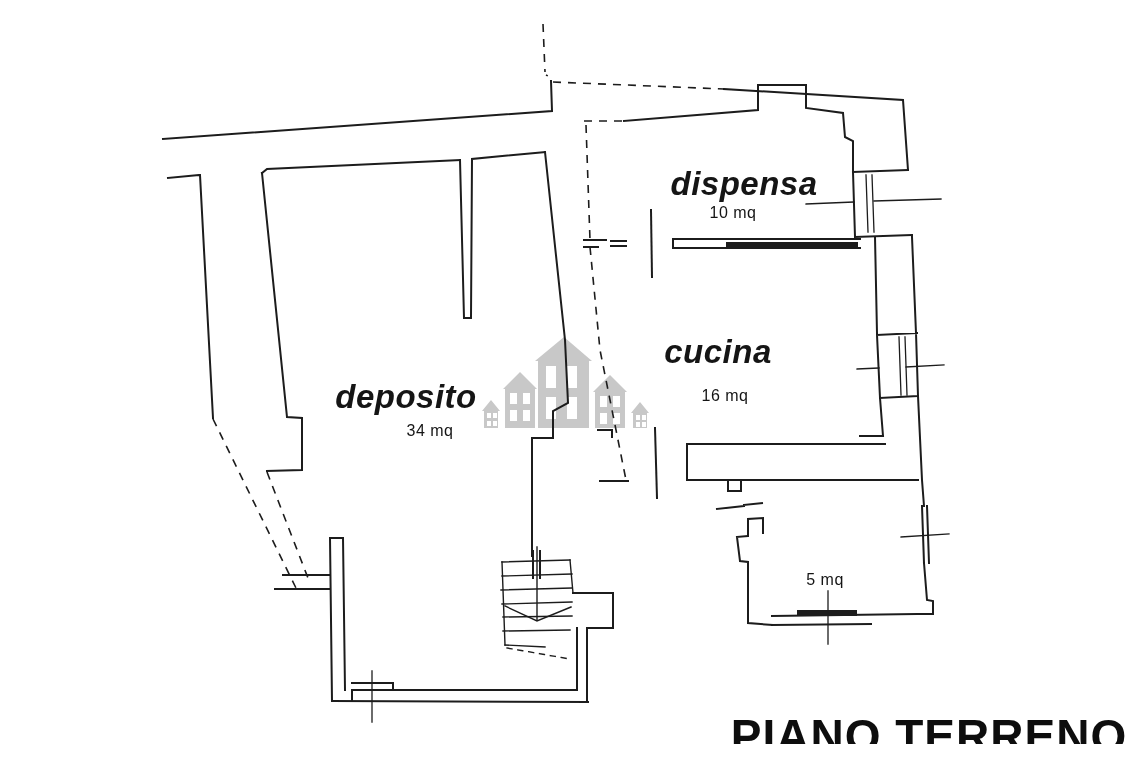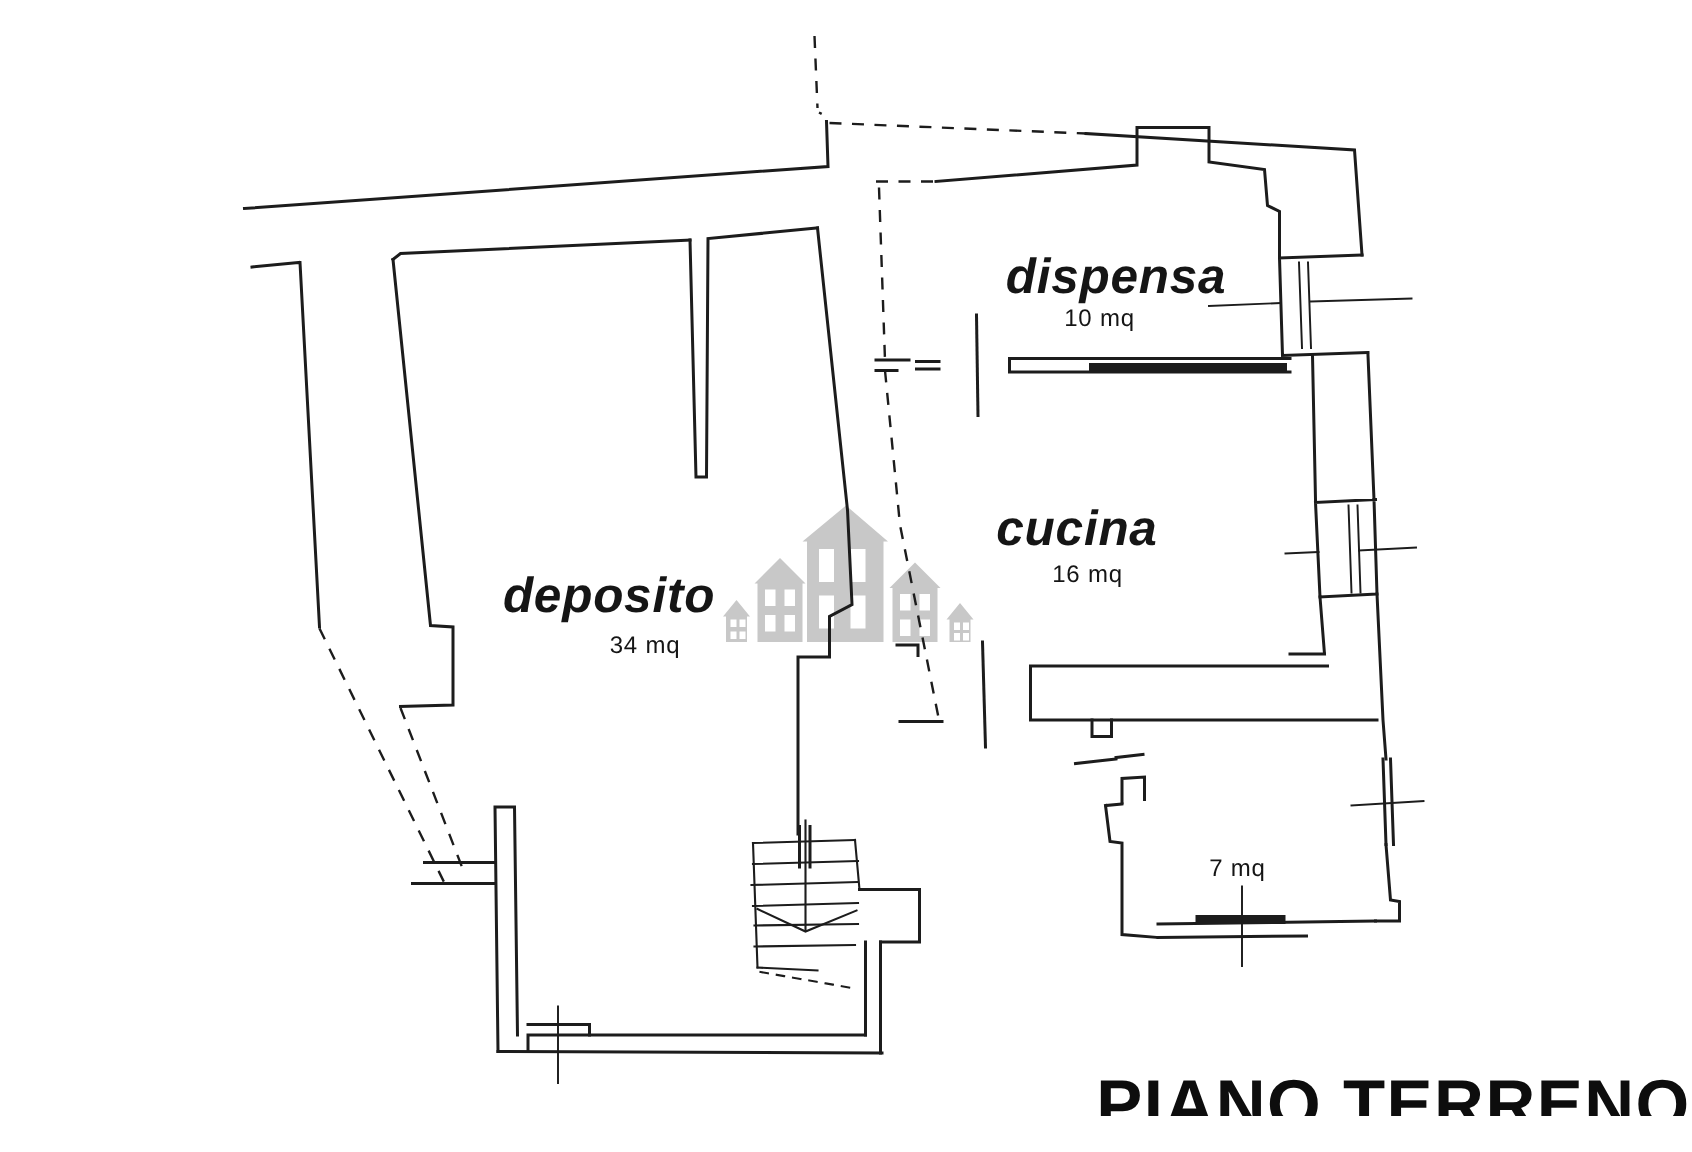--- a/index.html
+++ b/index.html
@@ -118,21 +118,21 @@
       <path d="M590,247 L600,350 L626,480"></path>
       <path d="M213,419 L296,588"></path>
       <path d="M267,472 L308,578"></path>
     </g>
   </svg>
 
   <div class="lbl room-name" style="left:744px;top:184px">dispensa</div>
   <div class="lbl room-area" style="left:733px;top:213px">10 mq</div>
 
   <div class="lbl room-name" style="left:718px;top:352px">cucina</div>
-  <div class="lbl room-area" style="left:725px;top:384px">16 mq</div>
+  <div class="lbl room-area" style="left:725px;top:396px">16 mq</div>
 
   <div class="lbl room-name" style="left:406px;top:397px">deposito</div>
   <div class="lbl room-area" style="left:430px;top:431px">34 mq</div>
 
-  <div class="lbl room-area" style="left:825px;top:580px">7 mq</div>
+  <div class="lbl room-area" style="left:825px;top:580px">5 mq</div>
 
   <div class="lbl plan-title" style="left:929px;top:736px">PIANO TERRENO</div>
 </div>
 
 </body></html>

